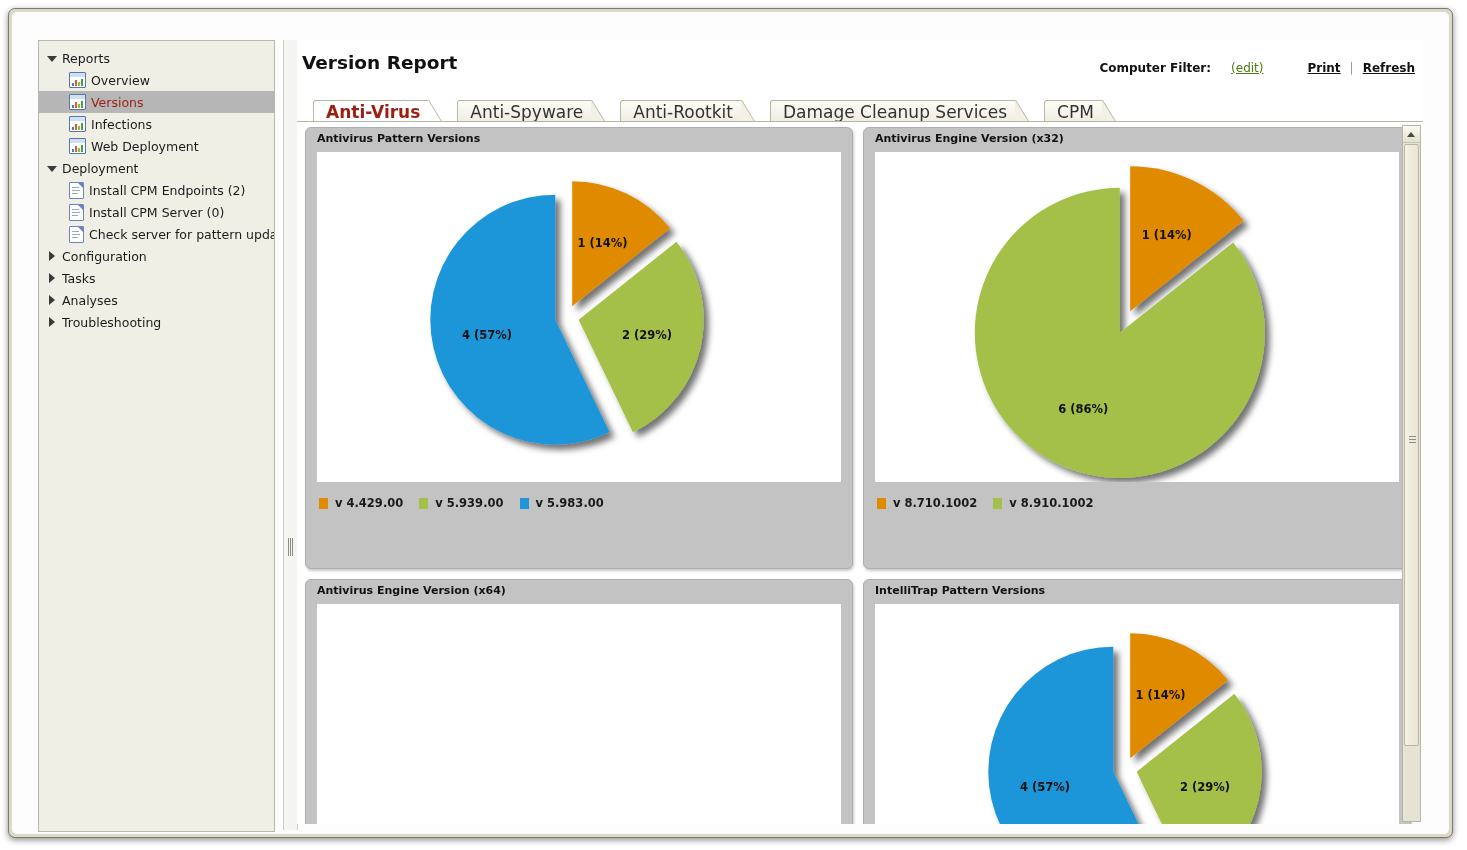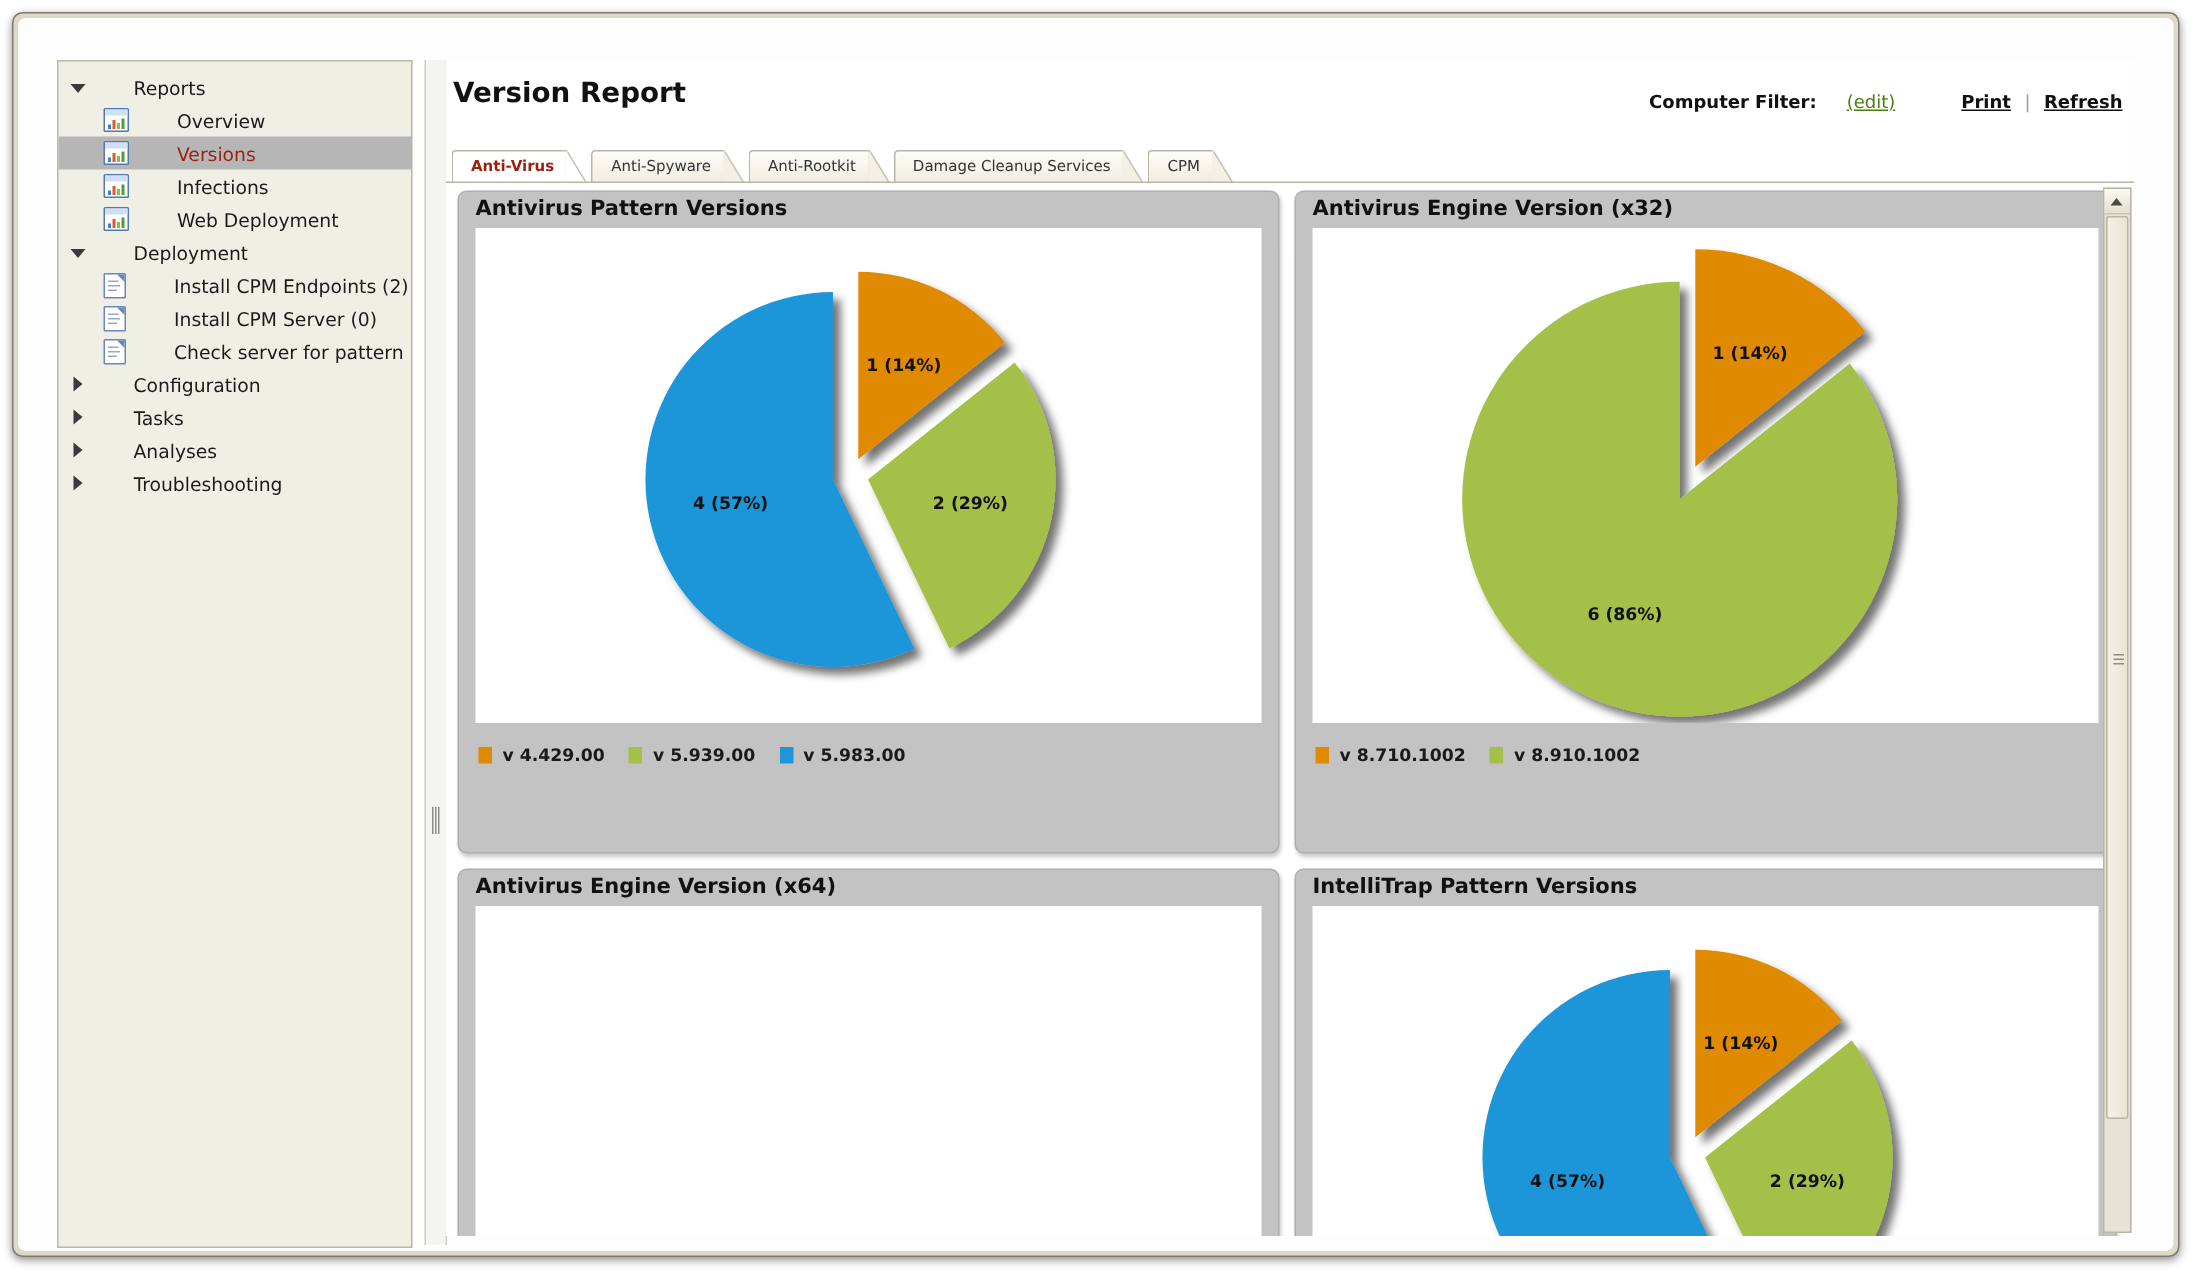--- a/index.html
+++ b/index.html
@@ -34,21 +34,21 @@
   .ico.chart i.b2{left:5px;height:6px;background:#e25b28;}
   .ico.chart i.b3{left:8px;height:4px;background:#8dbf3f;}
   .ico.chart i.b4{left:11px;height:7px;background:#4aa03a;}
   .ico.page{width:13px;height:15px;background:#fff;border:1px solid #6a86c0;border-radius:1px;}
   .ico.page::after{content:"";position:absolute;right:0;top:0;border-top:5px solid #6a86c0;
       border-left:5px solid transparent;}
   .ico.page i{position:absolute;left:2px;height:1px;background:#9aa8c8;display:block;}
   .ico.page i.l1{top:4px;width:7px;}
   .ico.page i.l2{top:7px;width:8px;}
   .ico.page i.l3{top:10px;width:6px;}
-  .lbl{overflow:hidden;margin-left:27px;}
+  .lbl{overflow:hidden;}
 
   
   .splitter{position:absolute;left:271px;top:28px;width:13px;height:790px;background:#f4f4f2;
             border-left:1px solid #cfcec4;border-right:1px solid #cfcec4;}
   .splitter .grip{position:absolute;left:4px;top:498px;width:5px;height:18px;}
   .splitter .grip i{position:absolute;top:0;width:1px;height:18px;background:#8d8d86;display:block;}
   .splitter .grip i:nth-child(1){left:0;}
   .splitter .grip i:nth-child(2){left:2px;}
   .splitter .grip i:nth-child(3){left:4px;}
 
@@ -67,36 +67,36 @@
   .select .arw{position:absolute;right:12px;top:10px;border-left:5px solid transparent;
                border-right:5px solid transparent;border-top:6px solid #2d2d2d;}
   .editlink{font-size:12px;margin-left:10px;color:#4d7c0f;cursor:pointer;}
   .editlink u{text-decoration:underline;}
   .actions{margin-left:44px;display:flex;align-items:center;font-size:12px;font-weight:bold;}
   .actions a{color:#111;text-decoration:underline;cursor:pointer;}
   .actions .bar{margin:0 9px;color:#999;font-weight:normal;}
 
   
   .tabs{position:absolute;left:4px;top:59px;right:0;height:24px;display:flex;align-items:flex-end;}
-  .tab{position:relative;height:22px;line-height:22px;font-size:10px;color:#333;
+  .tab{position:relative;height:22px;line-height:22px;font-size:17px;color:#333;
        background:linear-gradient(#fdfcf6,#efece0);border:1px solid #b9b5a4;border-bottom:none;
-       border-top-left-radius:3px;padding:0 8px 0 12px;margin-right:16px;cursor:pointer;white-space:nowrap;}
+       border-top-left-radius:3px;padding:0 8px 0 12px;margin-right:16px;cursor:pointer;white-space:nowrap;margin-left:12px;}
   .tab::after{content:"";position:absolute;right:-14px;top:-1px;width:0;height:0;
       border-bottom:23px solid #f3f1e6;border-right:14px solid transparent;
       filter:drop-shadow(1px 0 0 #b9b5a4);}
   .tab.active{background:#fff;color:#9d1f12;font-weight:bold;border-color:#b9b5a4;}
   .tab.active::after{border-bottom-color:#fff;}
   .tabline{position:absolute;left:0;right:0;top:81px;height:1px;background:#b9b5a4;}
 
   .panelarea{position:absolute;left:0;right:0;top:82px;bottom:0;background:#fff;overflow:hidden;}
   .scrollhost{position:absolute;left:8px;right:22px;top:5px;bottom:0;}
 
   .panel{position:absolute;background:#c3c3c3;border:1px solid #aeaeae;border-radius:6px;
          box-shadow:1px 2px 3px rgba(0,0,0,.22);overflow:hidden;}
-  .panel .ptitle{height:22px;line-height:22px;padding-left:11px;font-size:14px;font-weight:bold;color:#111;}
+  .panel .ptitle{height:22px;line-height:22px;padding-left:11px;font-size:11px;font-weight:bold;color:#111;}
   .panel .plot{position:absolute;left:11px;right:11px;top:24px;background:#fff;}
 
   .legend{position:absolute;left:13px;display:flex;align-items:center;font-size:11.5px;font-weight:bold;color:#1a1a1a;}
   .legend .item{display:flex;align-items:center;margin-right:16px;}
   .legend .sw{width:9px;height:11px;margin-right:7px;display:inline-block;}
 
   .slicelabel{position:absolute;font-size:11.5px;font-weight:bold;color:#111;white-space:nowrap;}
 
   
   .vscroll{position:absolute;right:2px;top:3px;width:17px;bottom:2px;background:#e6e3d4;

